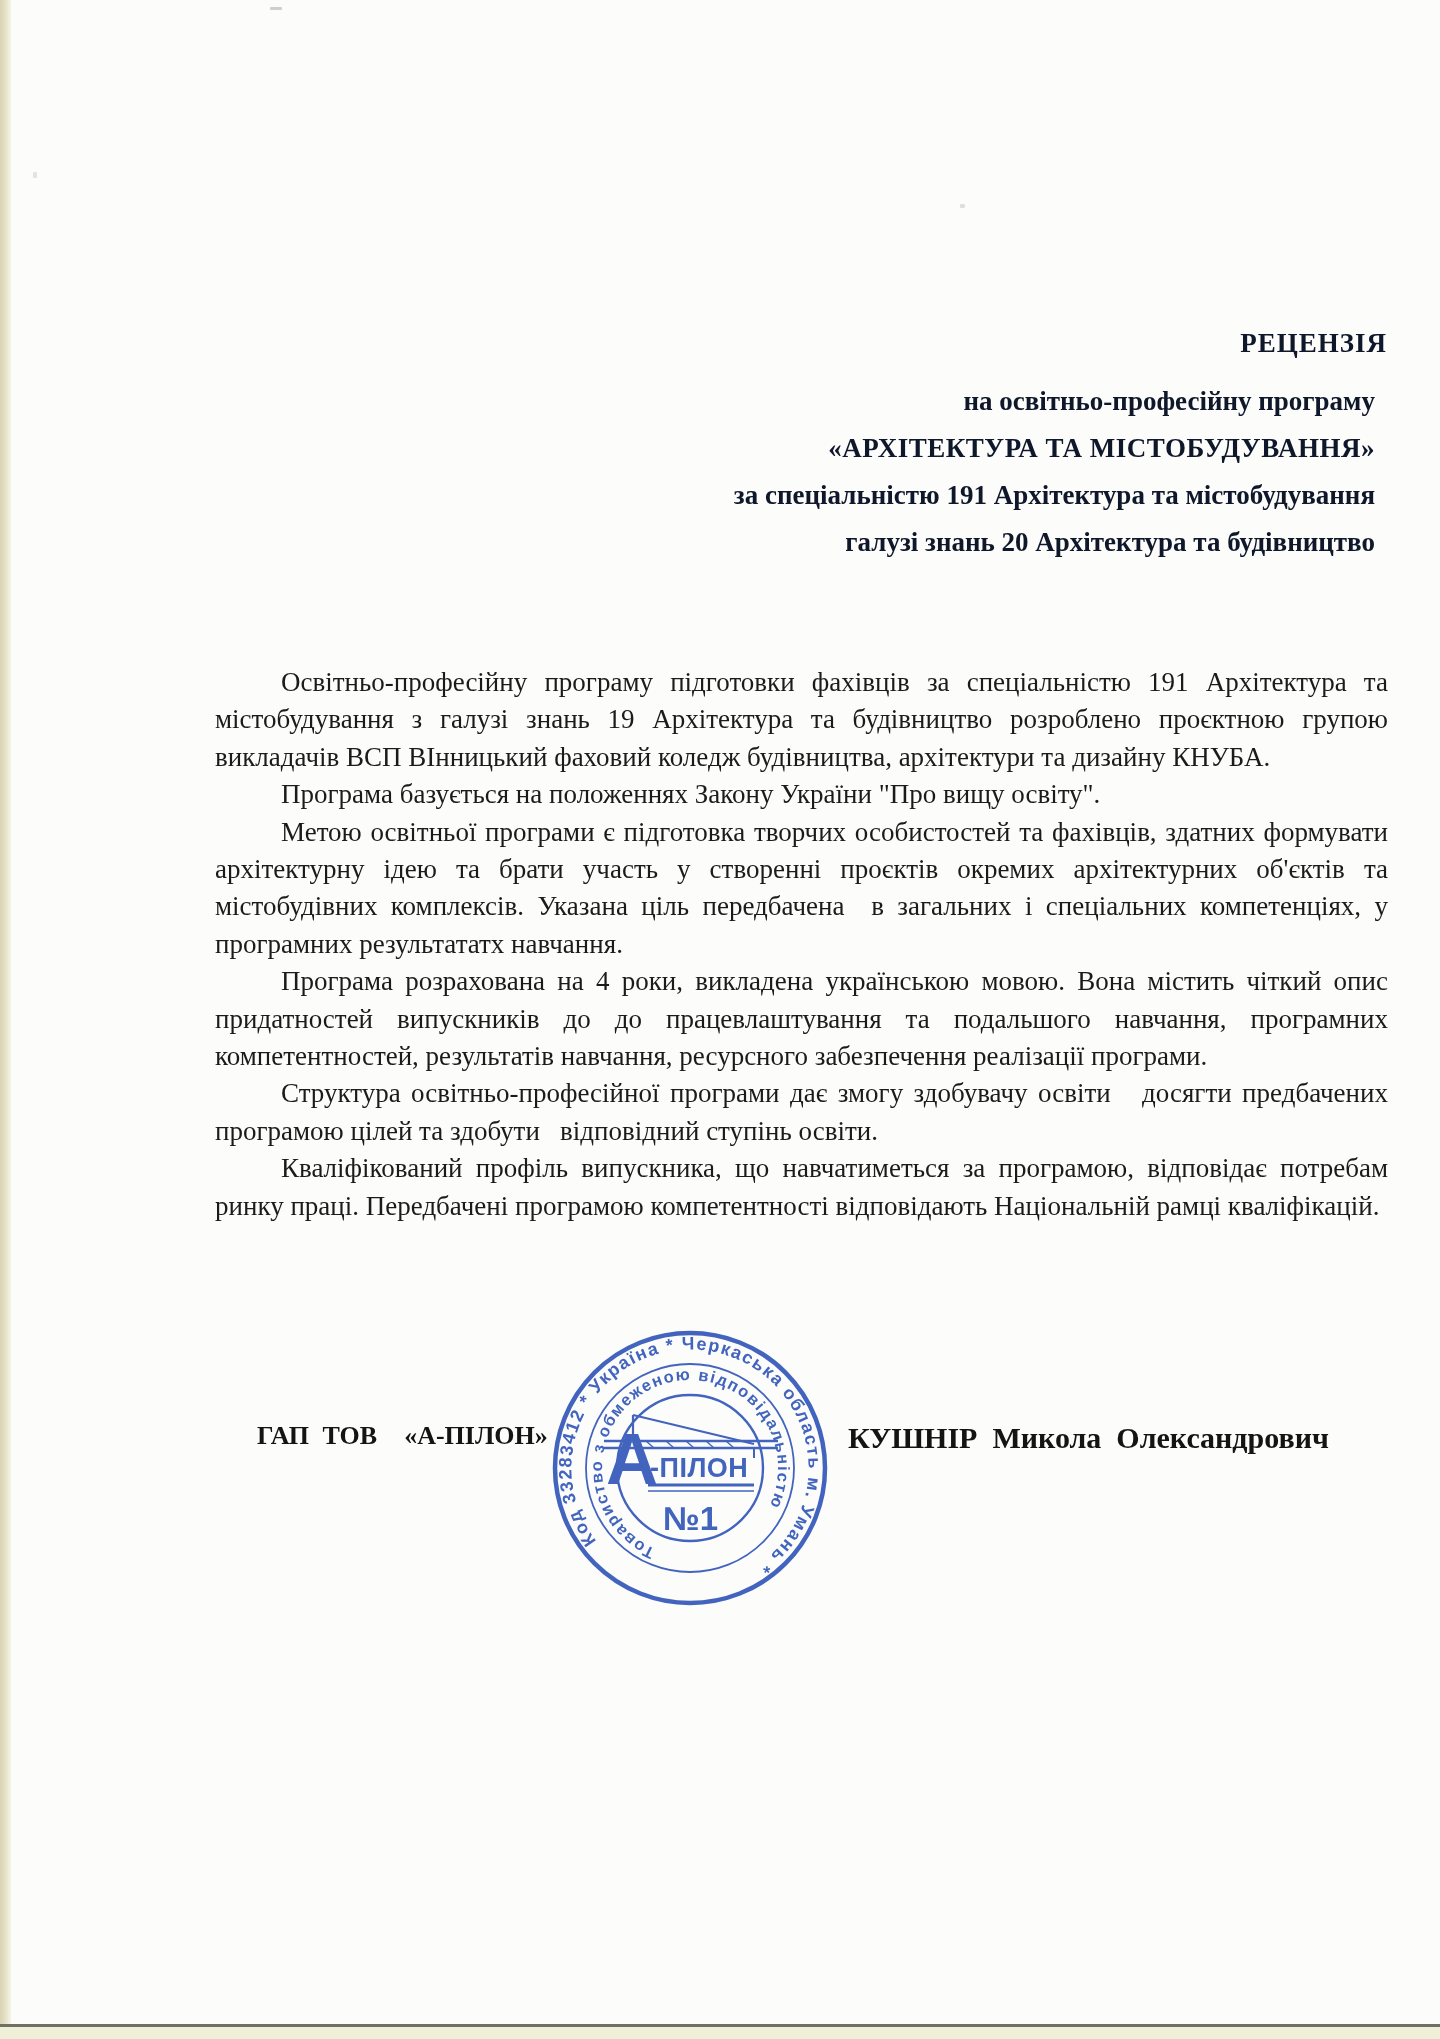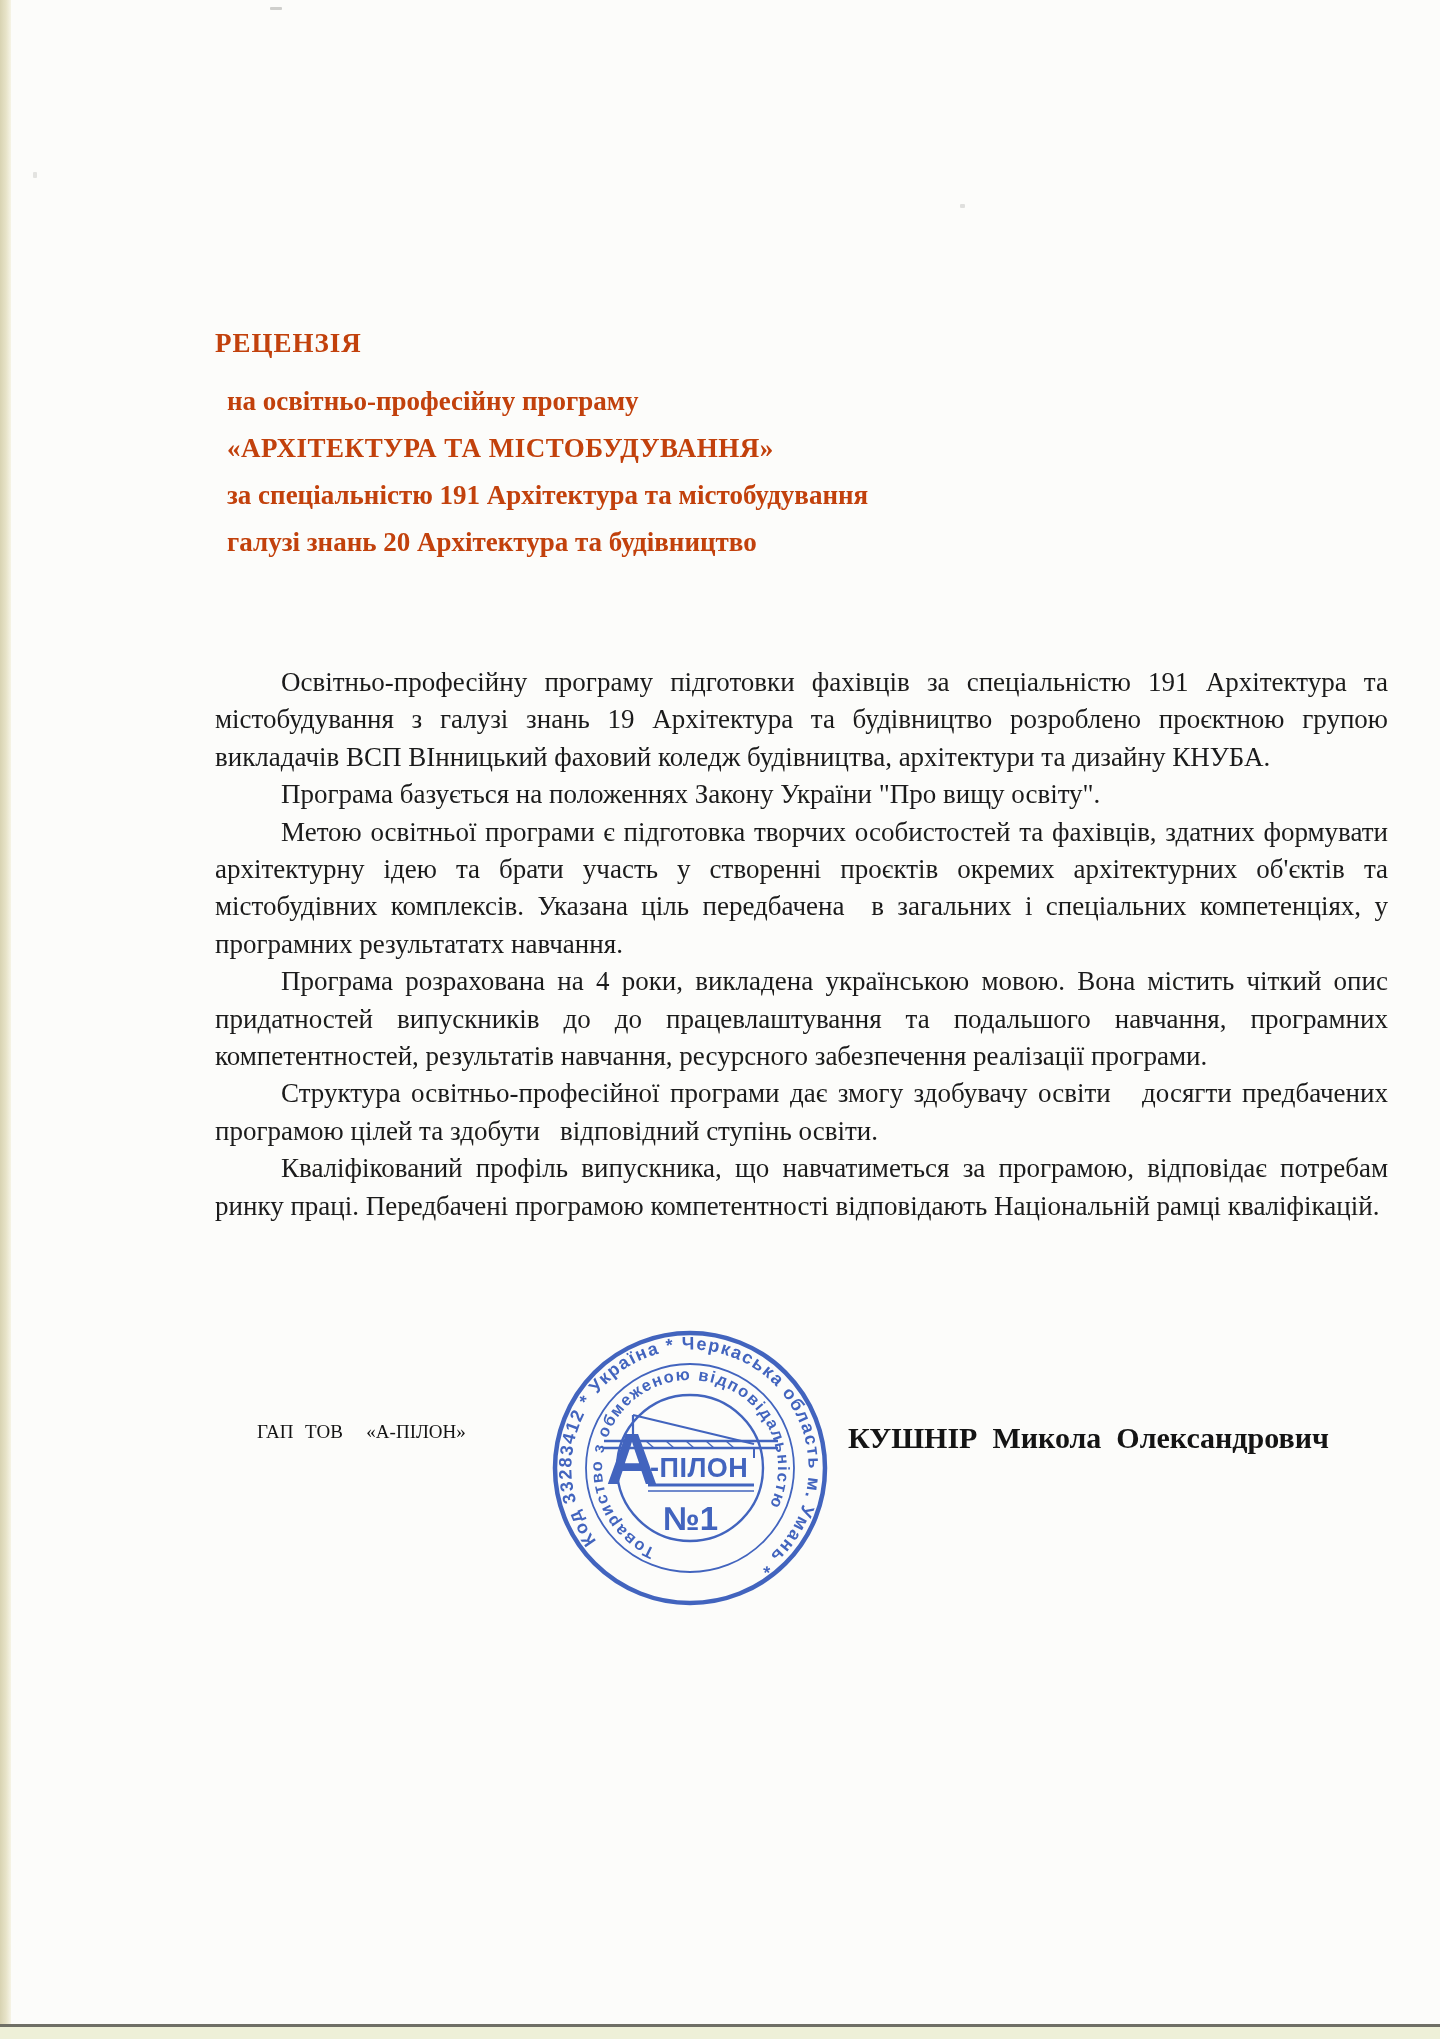--- a/index.html
+++ b/index.html
@@ -22,37 +22,37 @@
   }
   .edge-bottom-strip{
     position:absolute;left:0;top:2027px;width:100%;height:12px;
     background:#eef0d8;
   }
   .speck{position:absolute;background:#a9a9a6;border-radius:1px;opacity:.55;}
 
   
   .heading{
     position:absolute;left:215px;top:326px;width:1172px;
-    text-align:left;font-weight:bold;color:#c2410c;
+    text-align:right;font-weight:bold;color:#0f172a;
   }
   .heading .ht1{font-size:27px;line-height:34px;letter-spacing:1px;margin:0 0 24px 0;}
   .heading .ht{font-size:27px;line-height:35px;margin:12px;}
   .heading .ht-caps{letter-spacing:.5px;}
 
   
   .bodytext{
     position:absolute;left:215px;top:664px;width:1173px;
     font-size:27px;line-height:37.4px;text-align:justify;color:#1b1b1b;
   }
   .bodytext p{margin:0;text-indent:66px;}
 
   
   .sig-left{
     position:absolute;left:257px;top:1421px;
-    font-size:19px;font-weight:normal;color:#141414;word-spacing:7px;white-space:nowrap;
+    font-size:26px;font-weight:bold;color:#141414;word-spacing:7px;white-space:nowrap;
   }
   .sig-right{
     position:absolute;left:848px;top:1421px;
     font-size:30px;font-weight:bold;color:#141414;white-space:nowrap;
   }
 
   
   .stamp{
     position:absolute;left:540px;top:1318px;width:300px;height:300px;
     opacity:.9;

